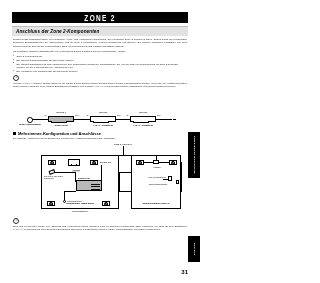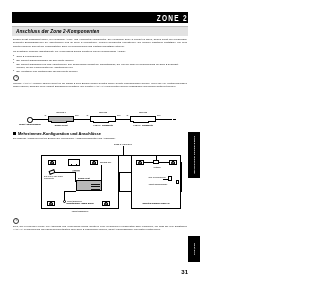--- a/index.html
+++ b/index.html
@@ -10,21 +10,21 @@
     color:#111;
     overflow:hidden;
     position:relative;
   }
   .page{position:relative;width:200px;height:283px;box-sizing:border-box;}
 
   
   .header-bar{
     position:absolute;left:12px;top:12px;width:176px;height:11px;
     background:#000;color:#fff;
-    display:flex;align-items:center;justify-content:flex-end;
+    display:flex;align-items:center;justify-content:center;
   }
   .header-bar .title{
     font-size:6.5px;font-weight:bold;letter-spacing:1.3px;
     font-family:"Liberation Sans", sans-serif;
     transform:scaleY(1.25);
   }
 
   
   .sec-head{
     position:absolute;left:12px;top:26px;width:176px;height:9px;

